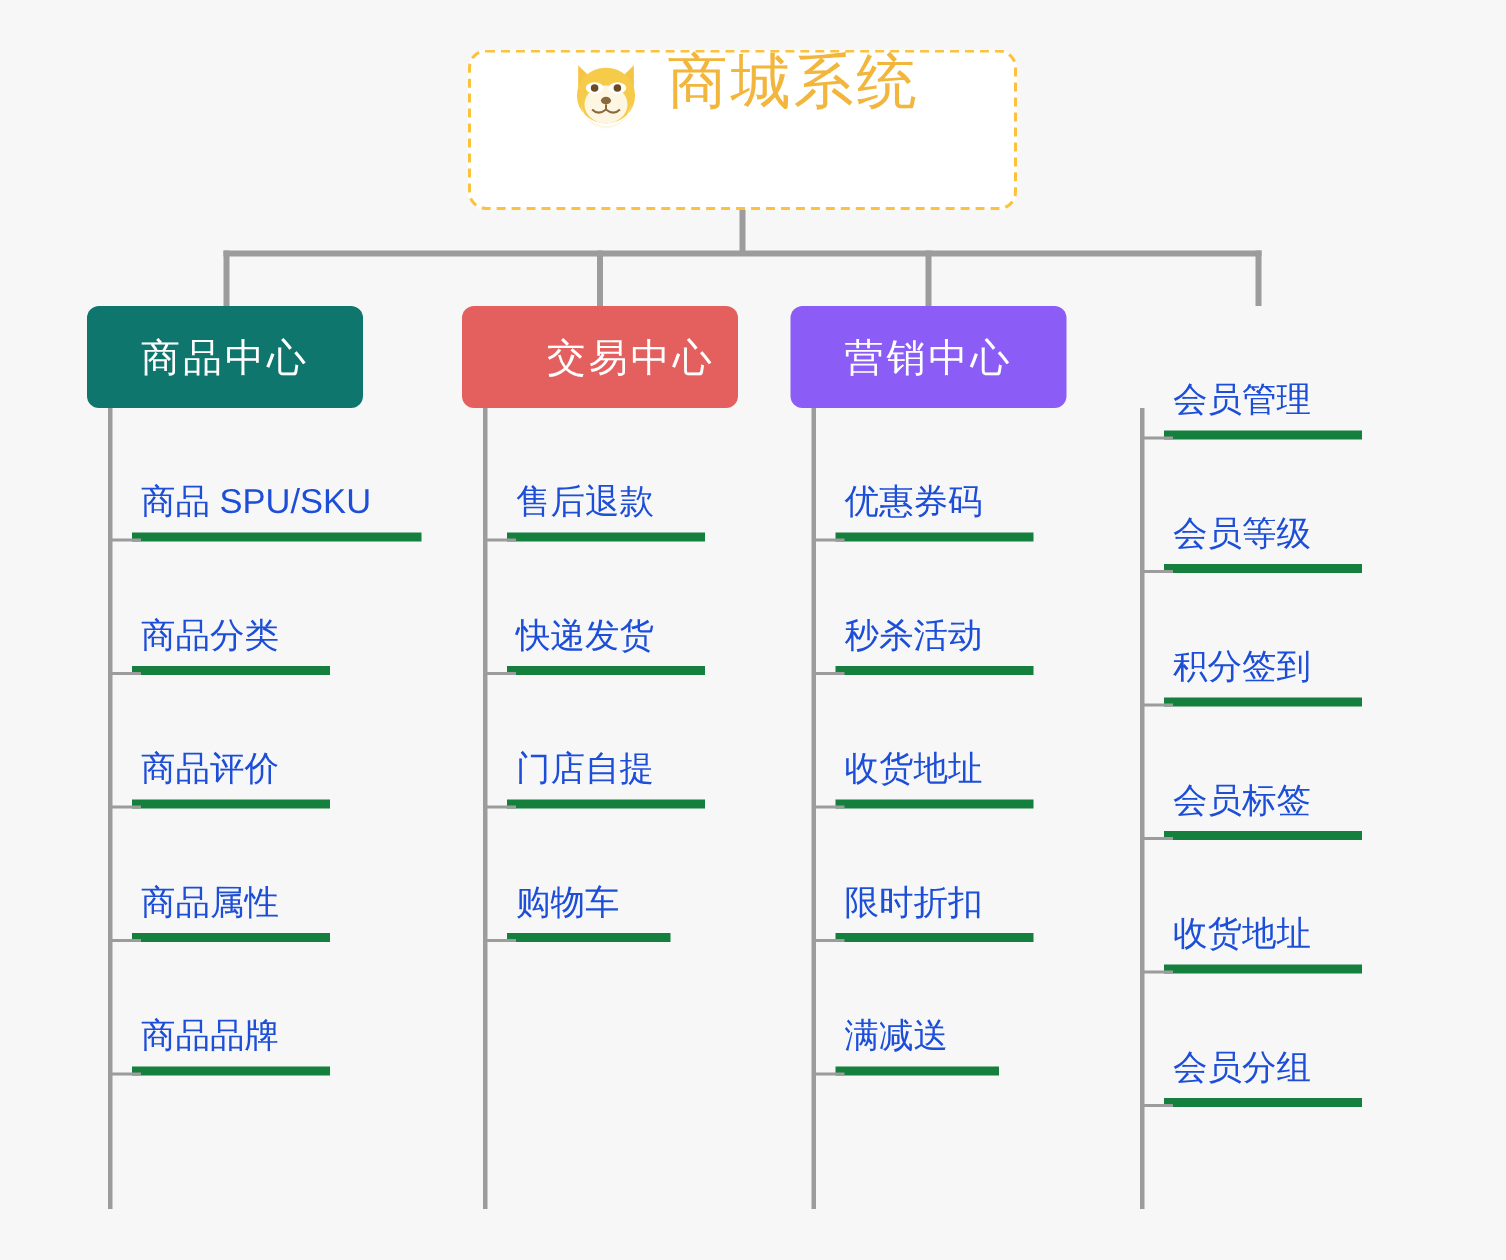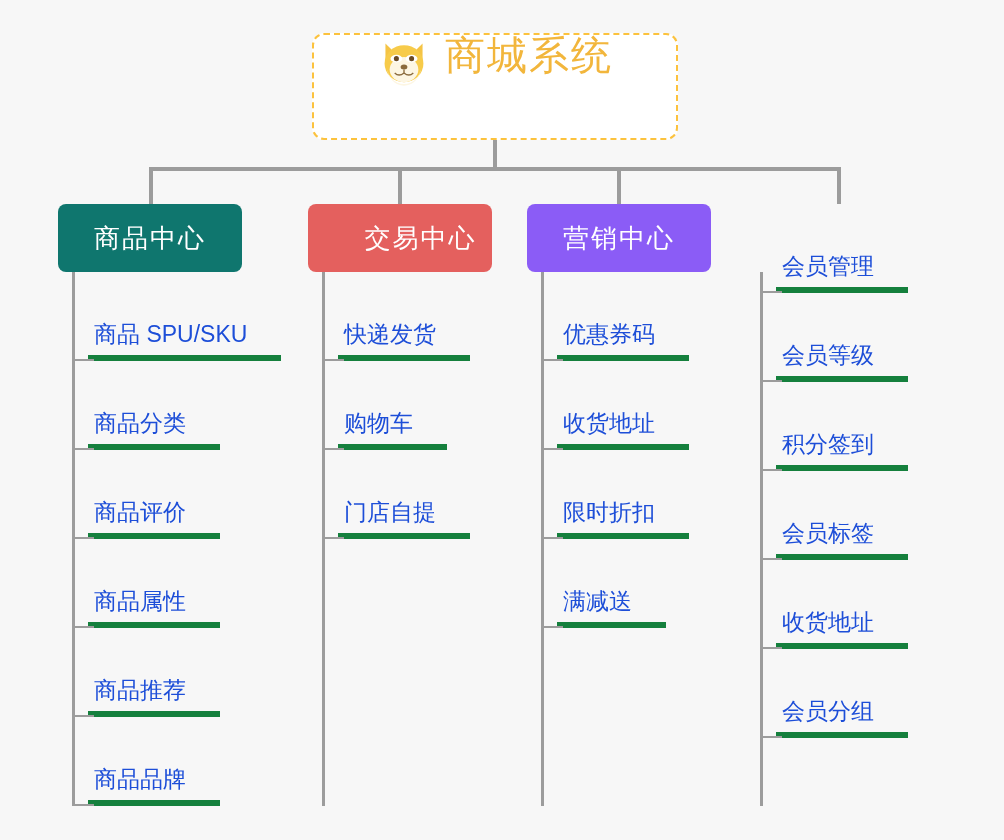--- a/index.html
+++ b/index.html
@@ -172,52 +172,55 @@
       <div class="leaf-item">
           <span class="leaf-label">商品分类</span>
         </div>
       <div class="leaf-item">
           <span class="leaf-label">商品评价</span>
         </div>
       <div class="leaf-item">
           <span class="leaf-label">商品属性</span>
         </div>
       <div class="leaf-item">
-          <span class="leaf-label">商品推荐</span>
-        </div>
-      <div class="leaf-item">
           <span class="leaf-label">商品品牌</span>
         </div>
     </div>
   </div>
 
   <div class="column" id="col-1" style="left: 308px; width: 184px;">
     <div class="cat-header" style="background: rgb(228, 96, 94); padding-left: 41px;">交易中心</div>
     <div class="spine" style="height: 534px;"></div>
     <div class="leaf-list">
       <div class="leaf-item">
+          <span class="leaf-label">售后退款</span>
+        </div>
+      <div class="leaf-item">
           <span class="leaf-label">快递发货</span>
         </div>
       <div class="leaf-item">
+          <span class="leaf-label">门店自提</span>
+        </div>
+      <div class="leaf-item">
           <span class="leaf-label">购物车</span>
-        </div>
-      <div class="leaf-item">
-          <span class="leaf-label">门店自提</span>
         </div>
     </div>
   </div>
 
   <div class="column" id="col-2" style="left: 527px; width: 184px;">
     <div class="cat-header" style="background: #8b5cf6;">营销中心</div>
     <div class="spine" style="height: 534px;"></div>
     <div class="leaf-list">
       <div class="leaf-item">
           <span class="leaf-label">优惠券码</span>
         </div>
       <div class="leaf-item">
+          <span class="leaf-label">秒杀活动</span>
+        </div>
+      <div class="leaf-item">
           <span class="leaf-label">收货地址</span>
         </div>
       <div class="leaf-item">
           <span class="leaf-label">限时折扣</span>
         </div>
       <div class="leaf-item">
           <span class="leaf-label">满减送</span>
         </div>
     </div>
   </div>

